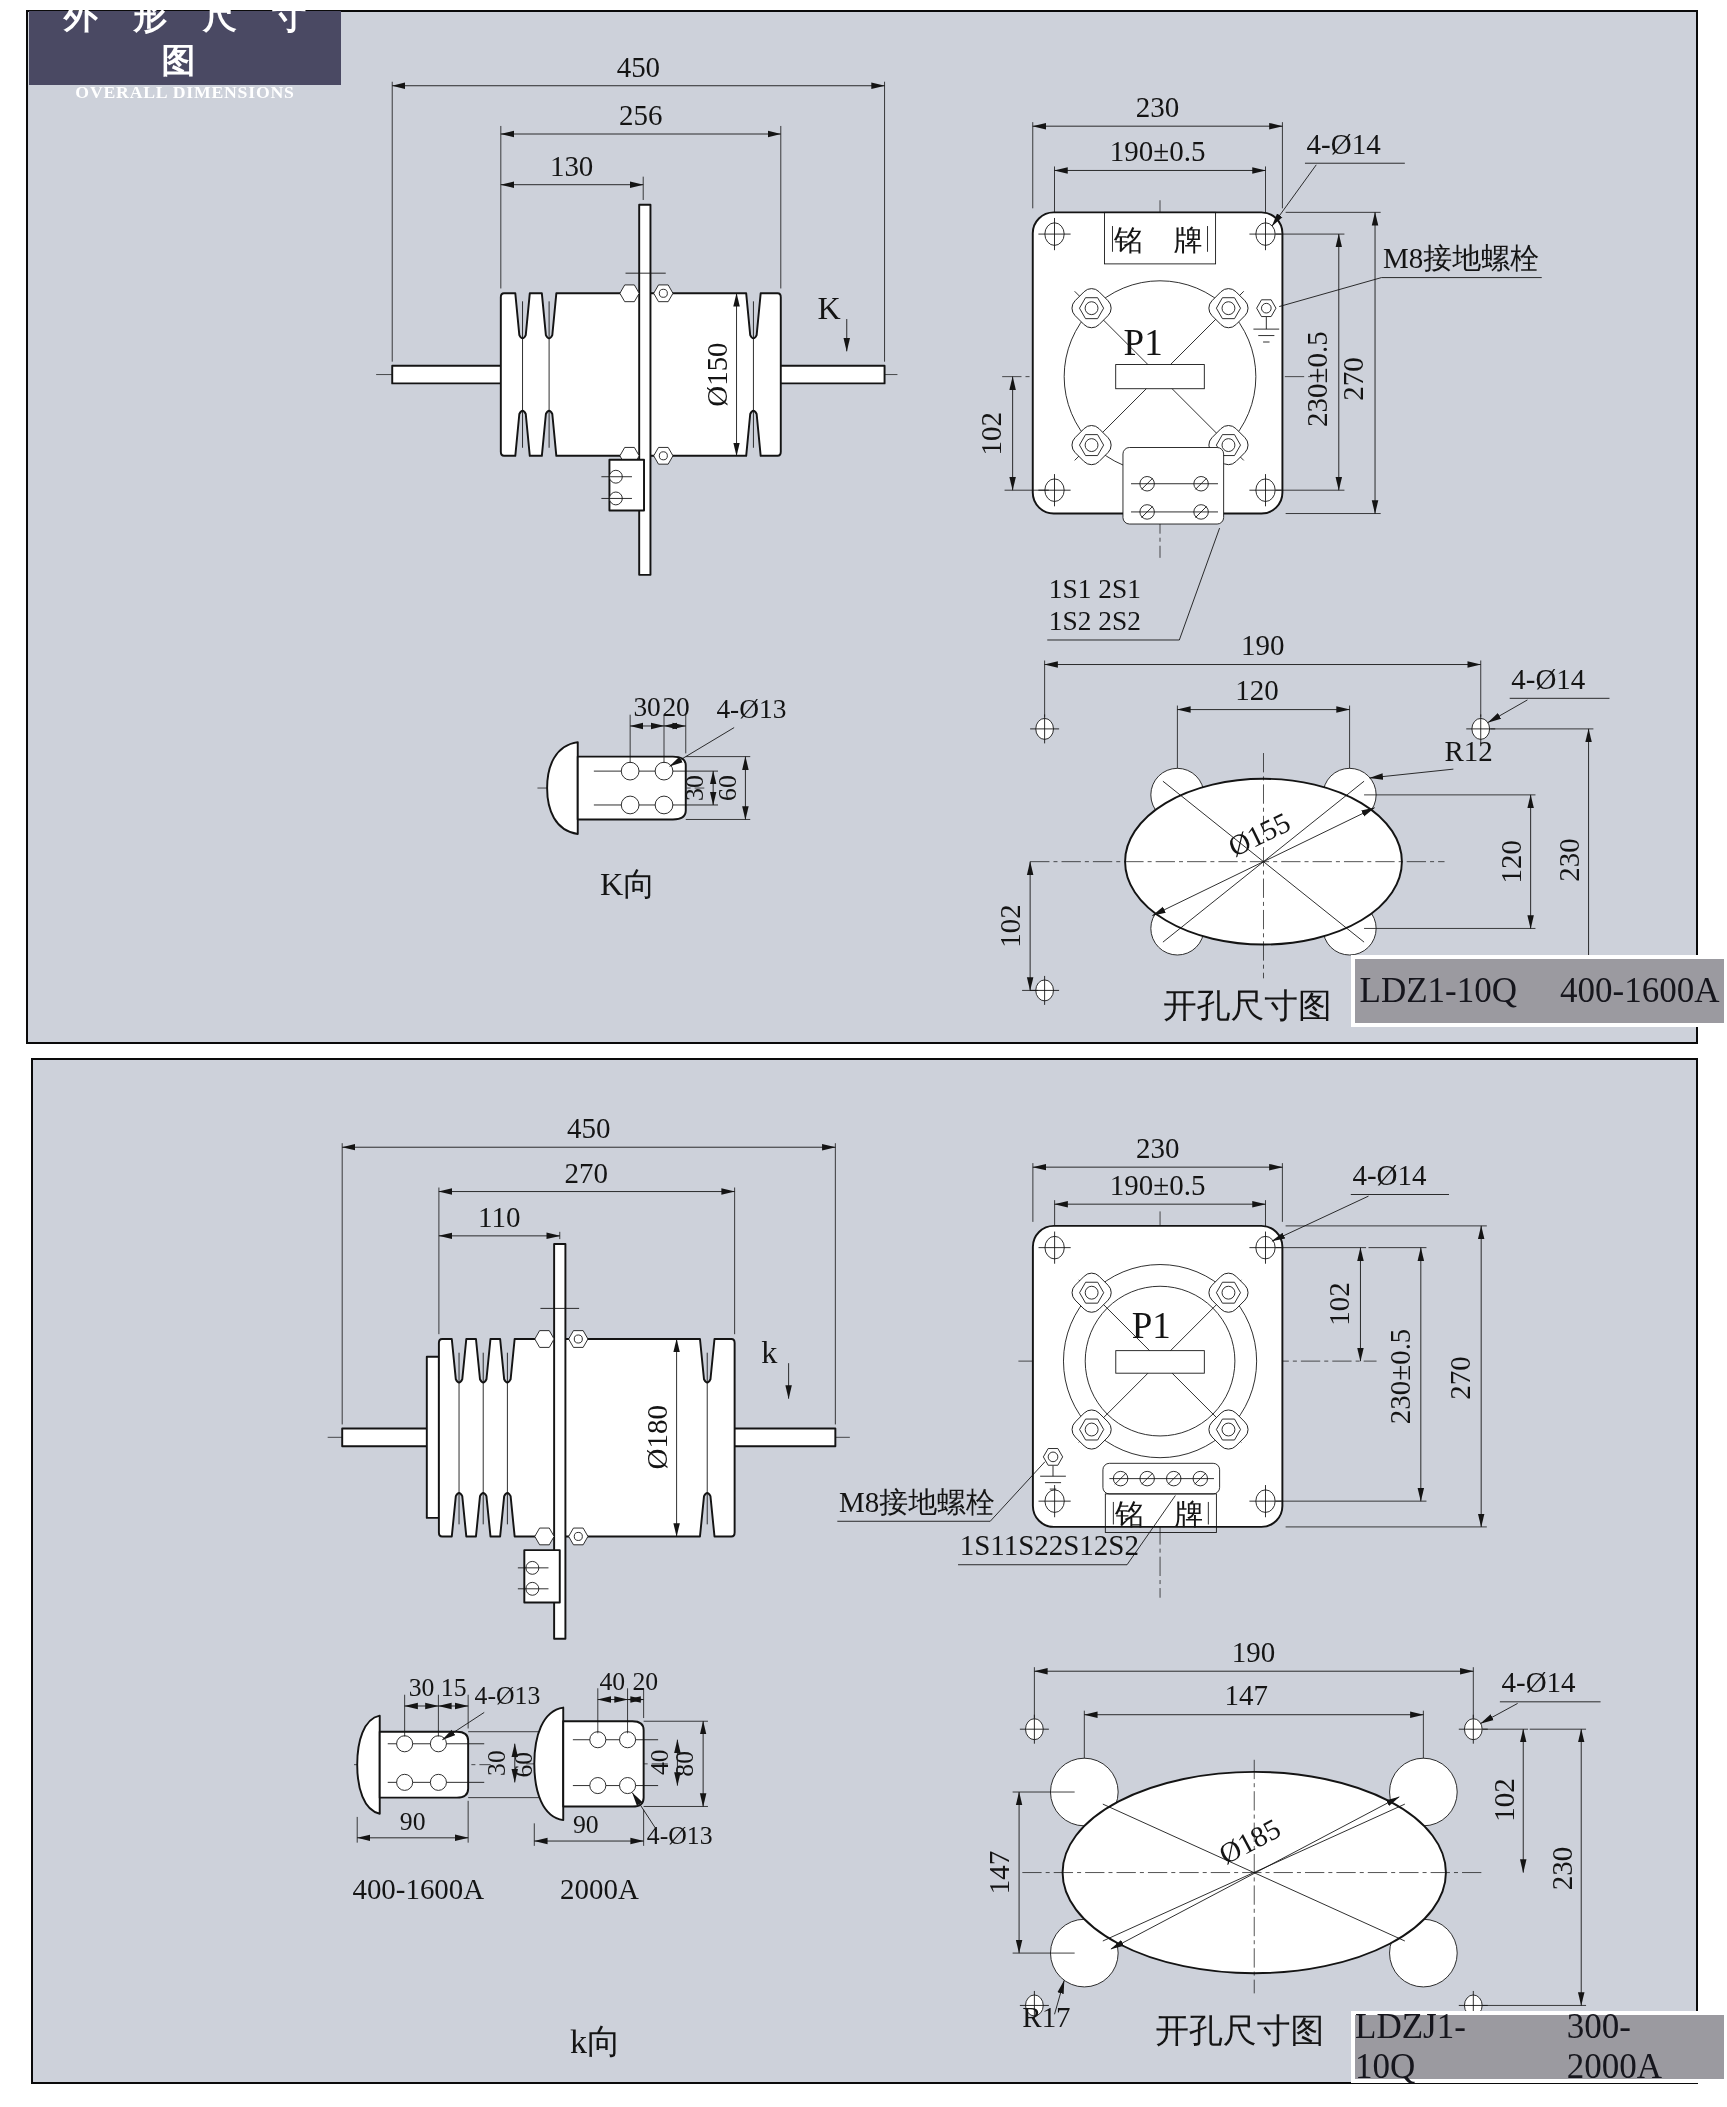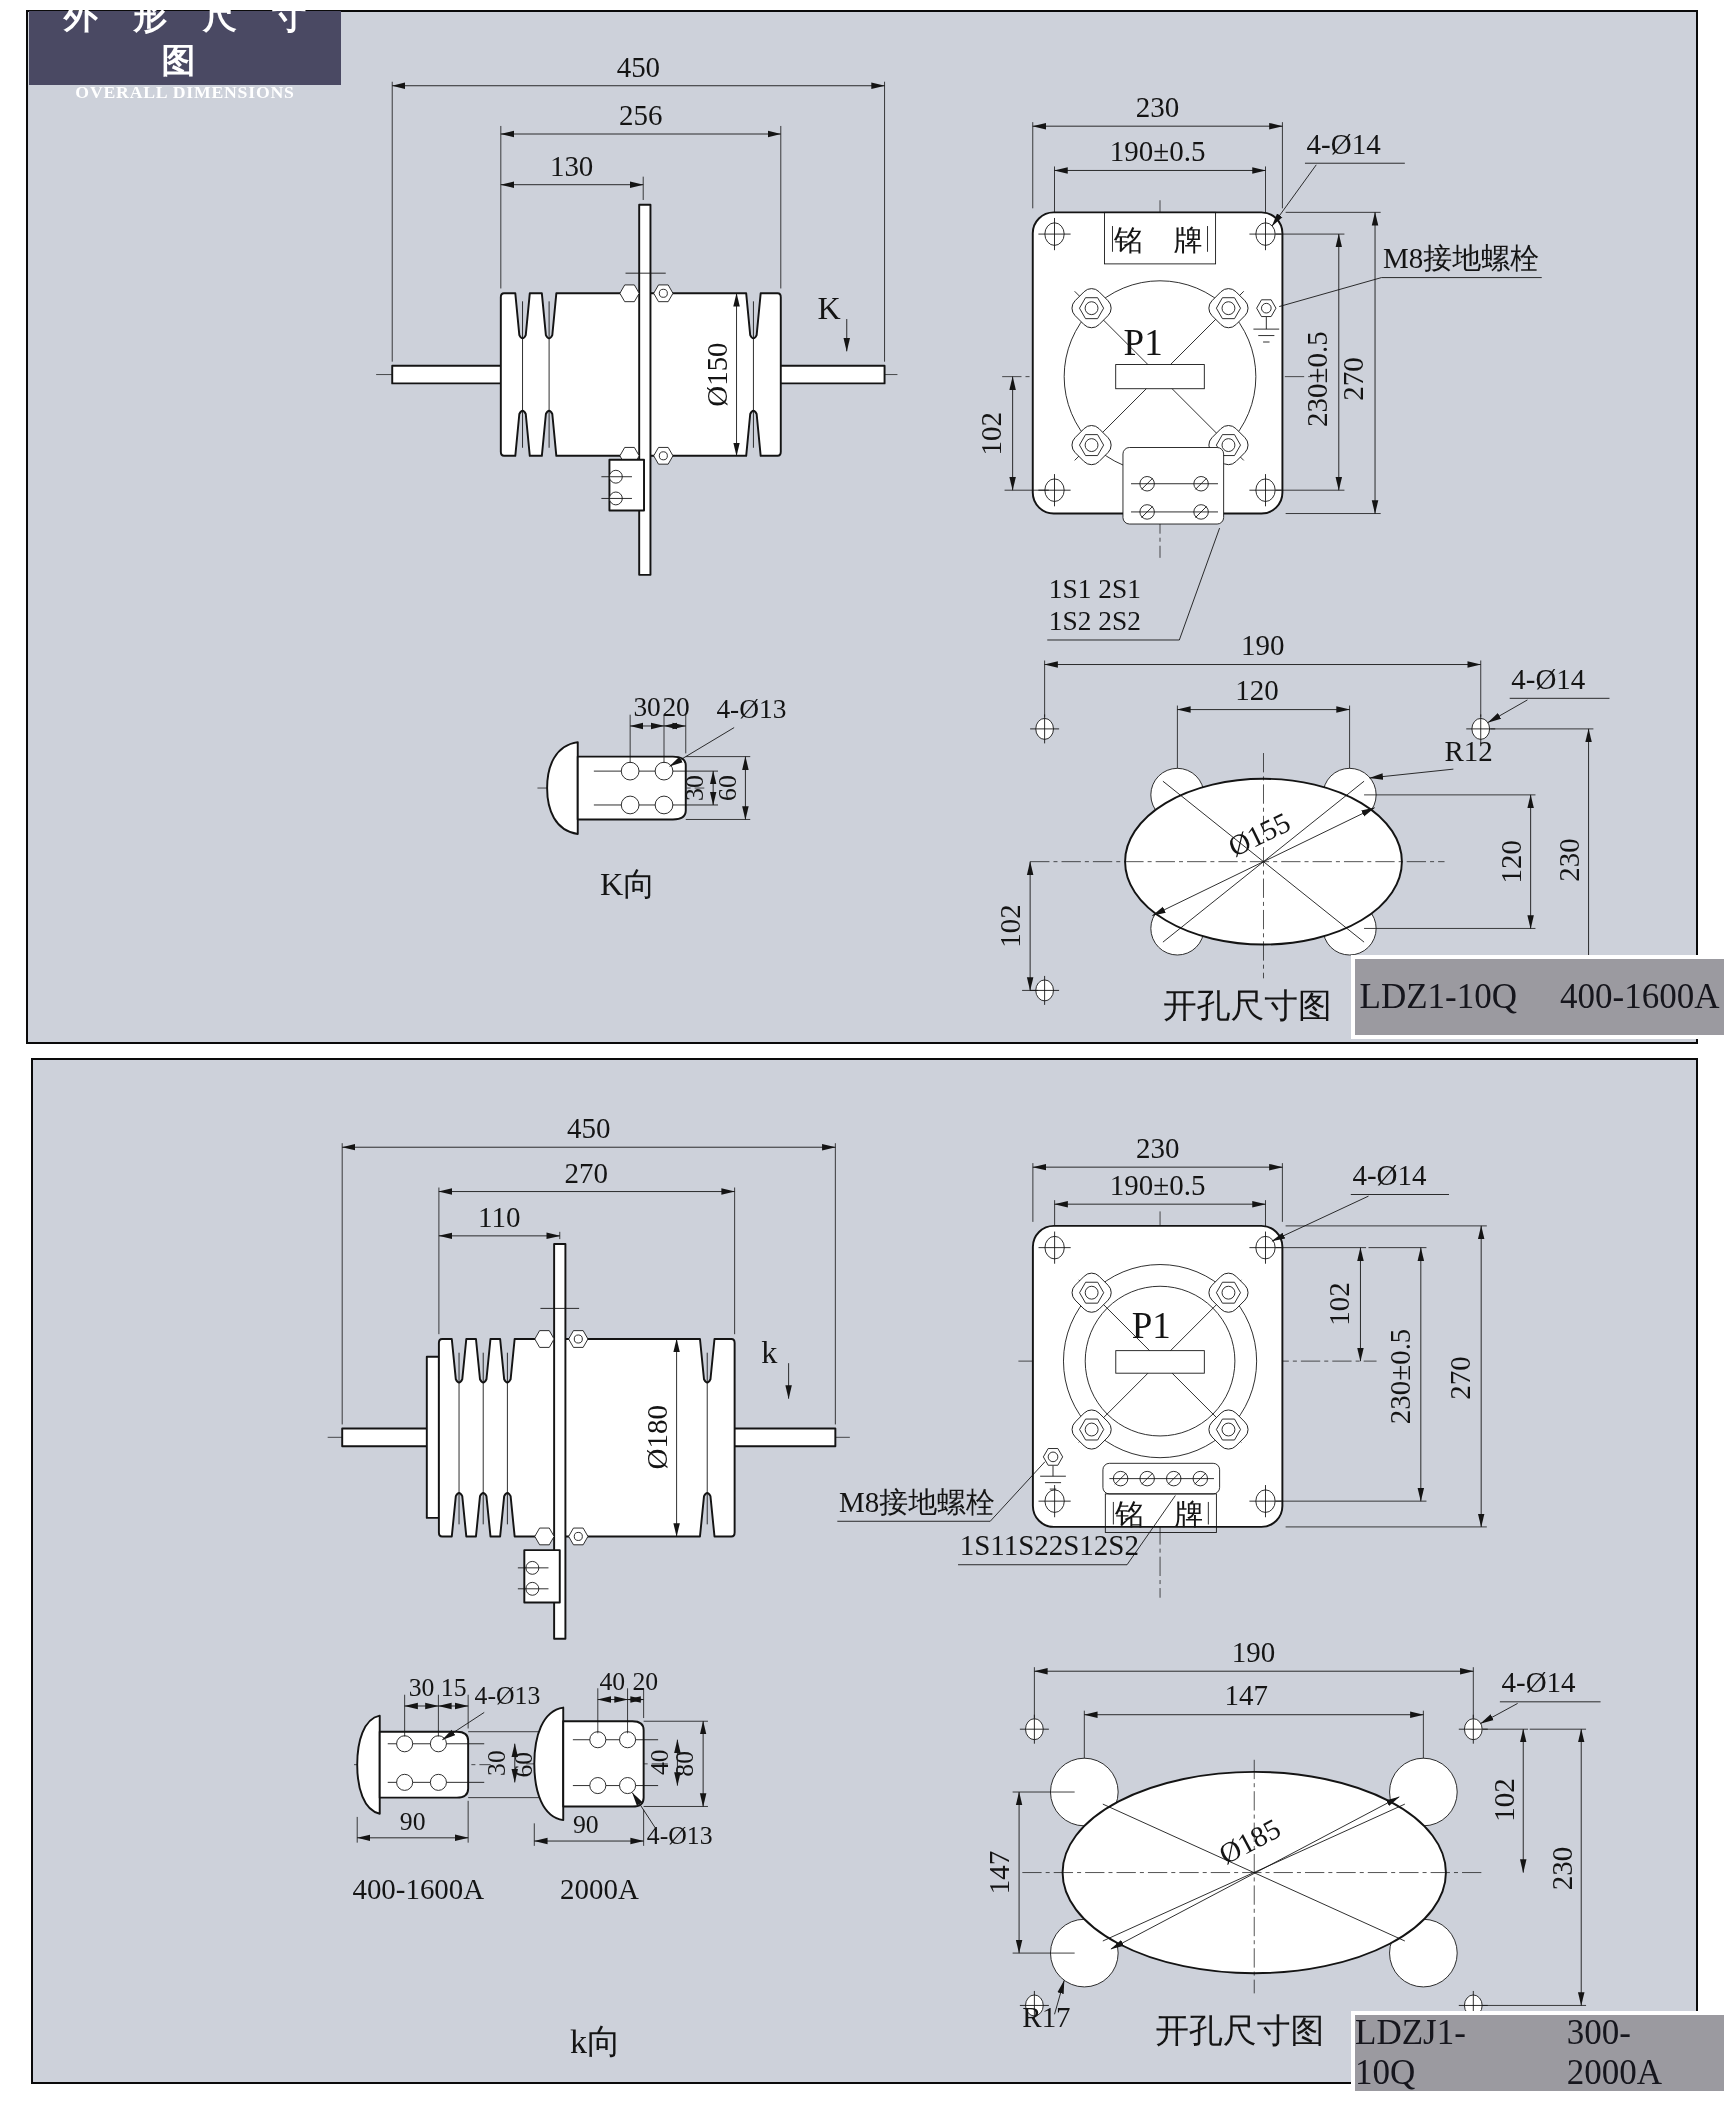--- a/index.html
+++ b/index.html
@@ -8,21 +8,21 @@
   .panel { position:absolute; background:#cdd1da; border:2.4px solid #0a0a0a; box-sizing:border-box; }
   #panel1 { left:26px; top:9.7px;  width:1672px; height:1034px; }
   #panel2 { left:31px; top:1058px; width:1667px; height:1026px; }
   .titlebox { position:absolute; left:29px; top:11.3px; width:312px; height:74px;
               background:#4a4963; color:#ffffff; text-align:center; z-index:5;
               display:flex; flex-direction:column; justify-content:center; }
   .title-cn { font-family:Liberation Sans, sans-serif; font-weight:bold;
               font-size:34px; letter-spacing:13px; line-height:44px; text-indent:13px; }
   .title-en { font-family:Liberation Serif, serif; font-weight:bold;
               font-size:17.7px; letter-spacing:0.8px; line-height:21px; }
-  .labelbox { position:absolute; left:1351px; width:377px; height:84px;
+  .labelbox { position:absolute; left:1351px; width:377px; height:72px;
               background:#9b9aa0; border:4.8px solid #ffffff; box-sizing:border-box; z-index:6;
               display:flex; align-items:center; justify-content:center; gap:43px;
               font-size:35px; color:#16161d; }
   #labelbox1 { top:955px; }
   #labelbox2 { top:2011px;justify-content:center; }
   .kcap { position:absolute; left:531px; top:2019px; width:129px; text-align:center;
           font-size:34px; color:#141414; }
   svg { position:absolute; overflow:visible; }
   svg text { fill:#141414; text-anchor:middle; font-family:"Liberation Serif","DejaVu Serif",serif; }
   .t36 { font-size:36px; } .t34 { font-size:34px; } .t32 { font-size:32px; }

